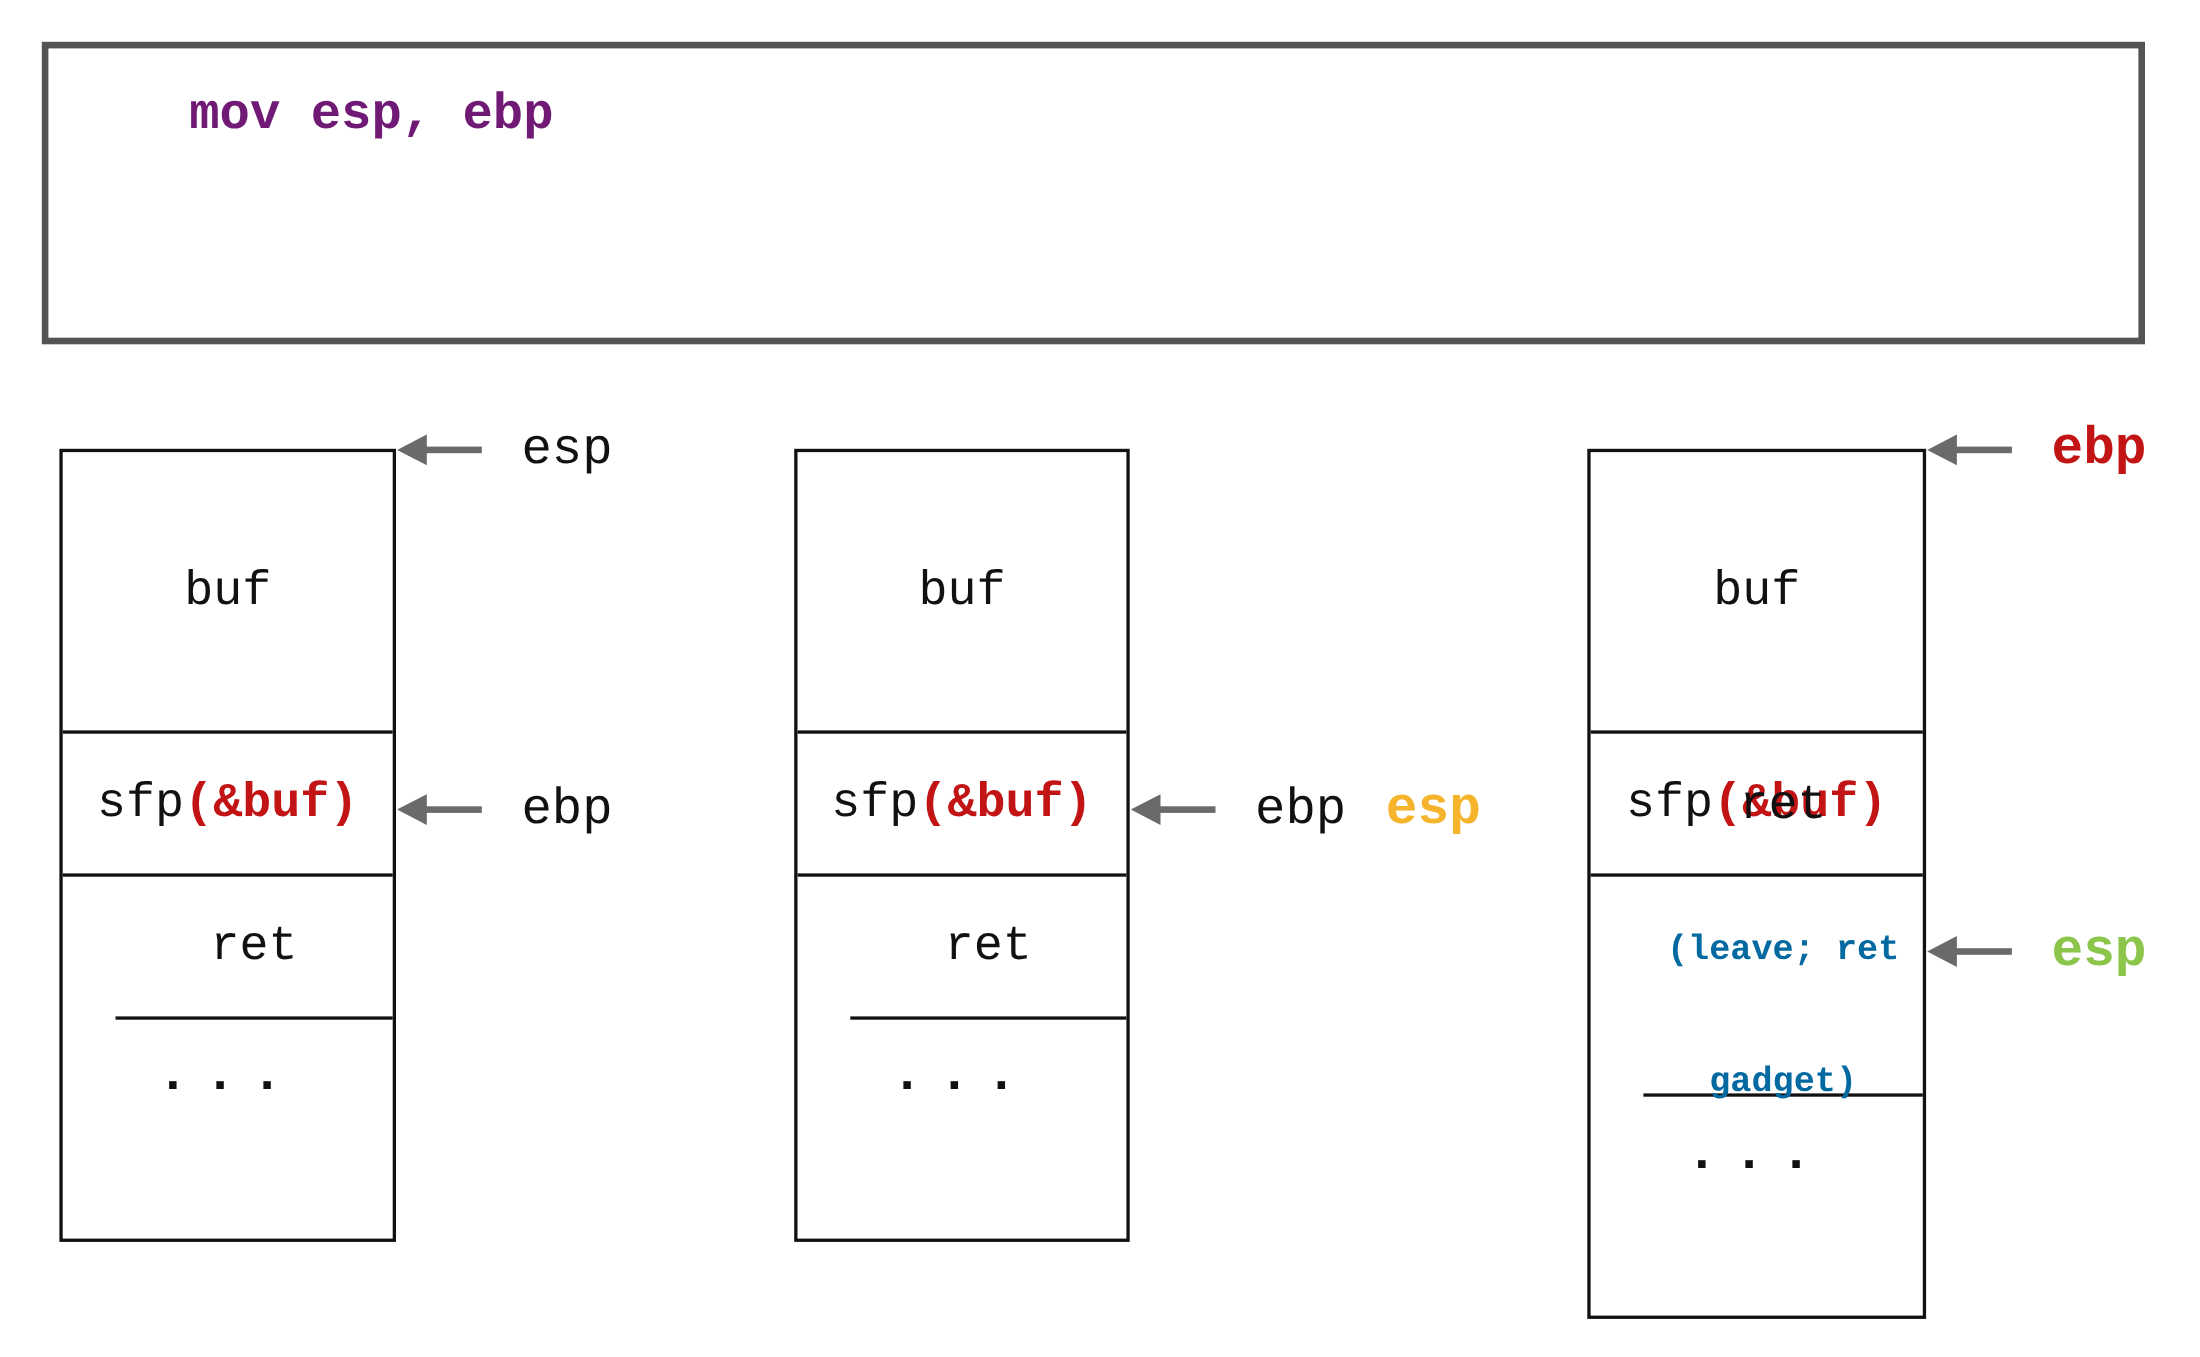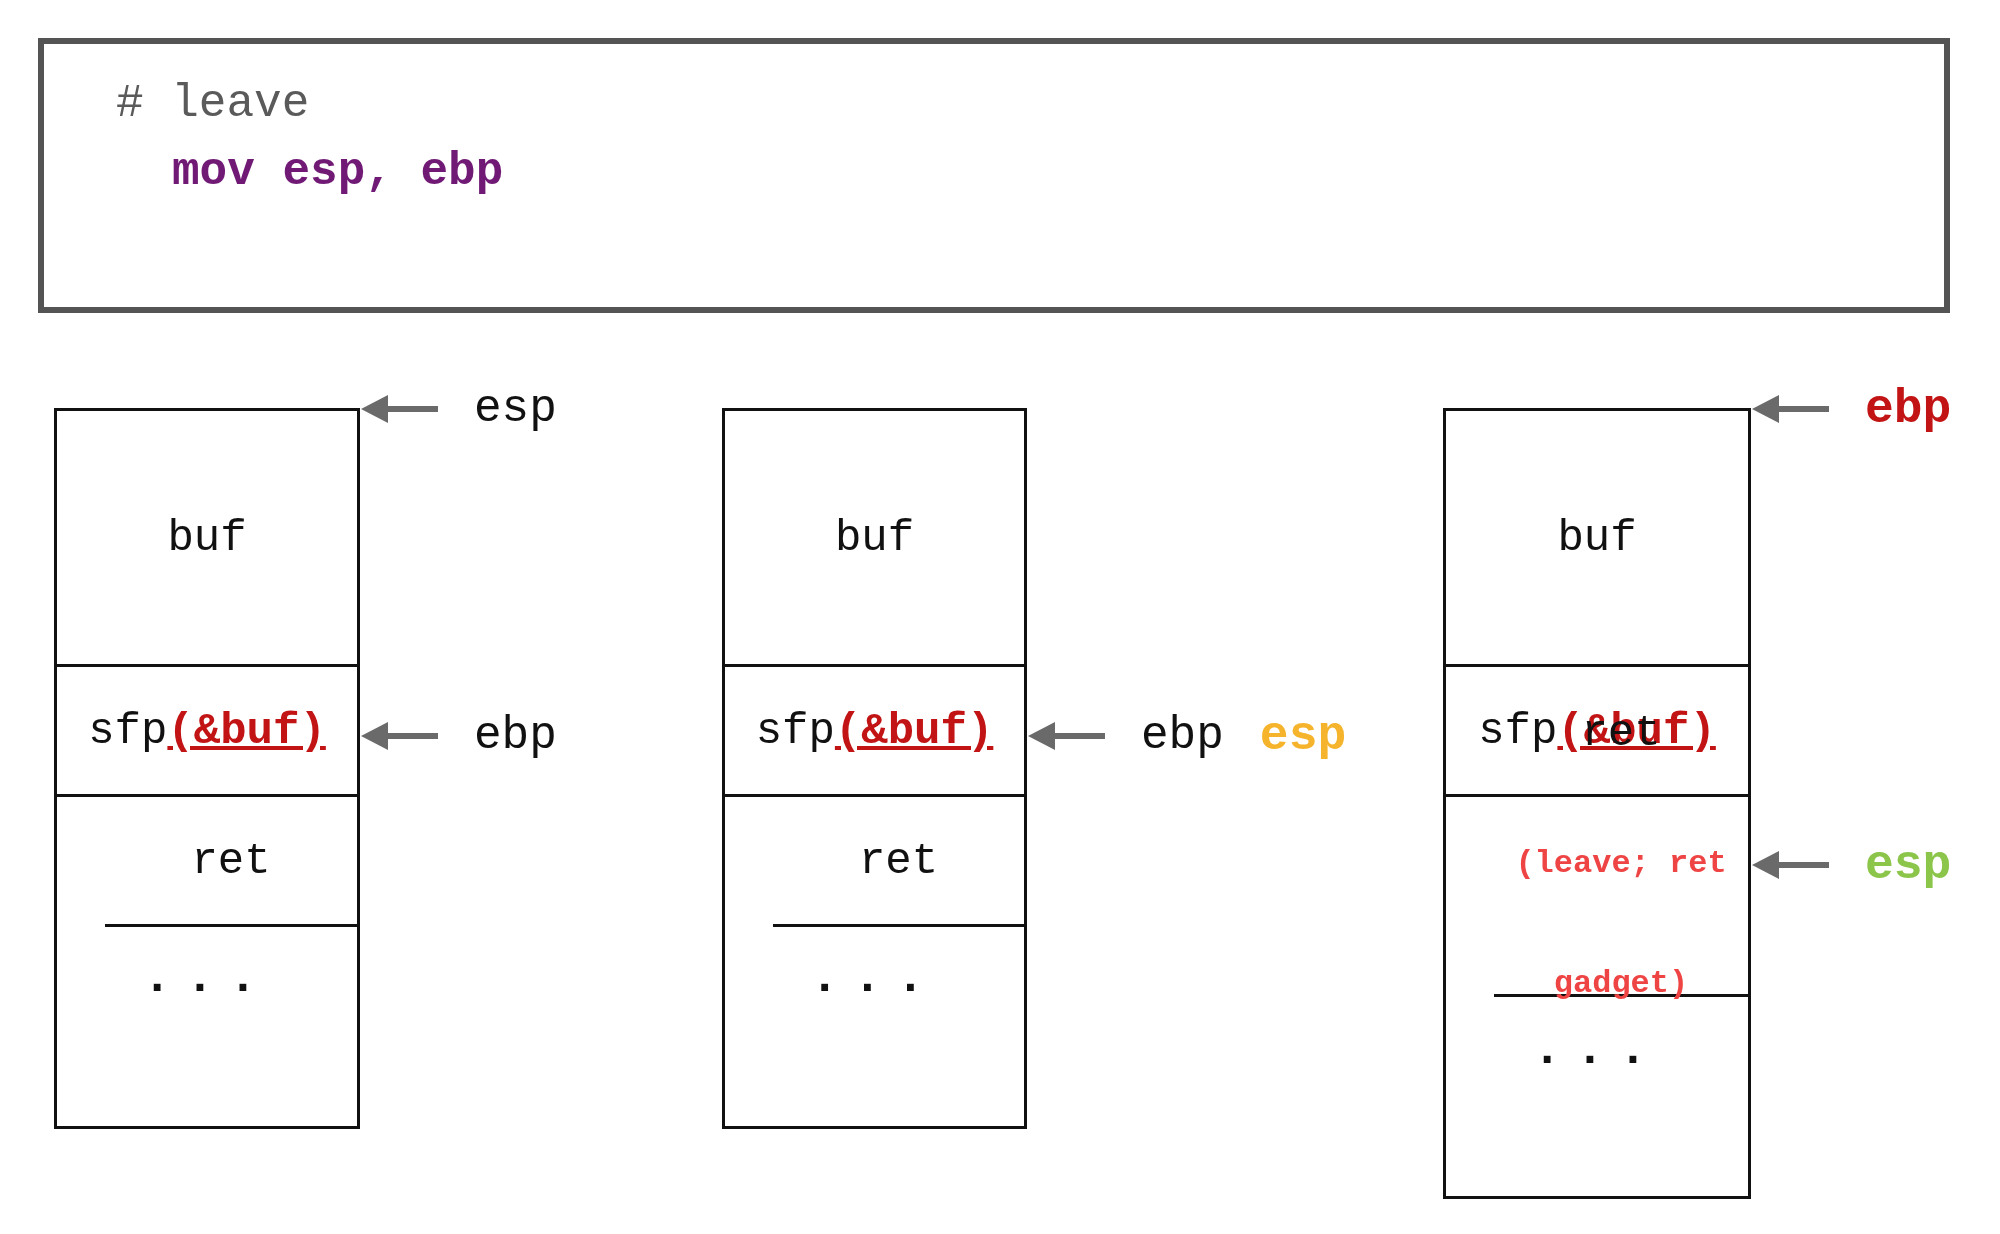--- a/index.html
+++ b/index.html
@@ -53,33 +53,33 @@
     color:#111111;
   }
   .cell:last-child{border-bottom:none;}
   .cell.buf{height:256px;}
   .cell.sfp{height:130px;}
   .cell.ret{height:130px;margin-left:48px;}
   .cell.dots{height:126px;}
   .stack3 .cell.ret{height:200px;}
   .stack3 .cell.dots{height:130px;}
 
-  .red{color:#c21414;font-weight:700;text-decoration:underline;}
+  .red{color:#c21414;font-weight:700;}
   .dots-glyph{
     font-size:48px;
     font-weight:700;
     letter-spacing:14px;
     transform:translateY(-12px);
   }
   .gadget-note{
     font-size:32px;
     line-height:40px;
     text-align:center;
     margin-top:6px;
-    color:#ef4444;
+    color:#0369a1;
     font-weight:700;
     white-space:pre;
   }
 
   
   .pointer{
     position:absolute;
     display:flex;
     align-items:center;
     transform:translateY(-50%);
@@ -112,21 +112,20 @@
   .p-ebpesp-2{left:1028px; top:736px;}
   .p-ebp-3{left:1752px; top:409px;}
   .p-esp-3{left:1752px; top:865px;}
 </style>
 </head>
 <body>
 
 <div class="canvas">
 
   <div class="code-box">
-    <div class="code-line comment"># leave</div>
     <div class="code-line indent mov">mov esp, ebp</div>
   </div>
 
   <div class="stack stack1">
     <div class="cell buf">
       <span>buf</span>
     </div>
     <div class="cell sfp">
       <span><span>sfp</span><span class="red">(&amp;buf)</span></span>
     </div>

